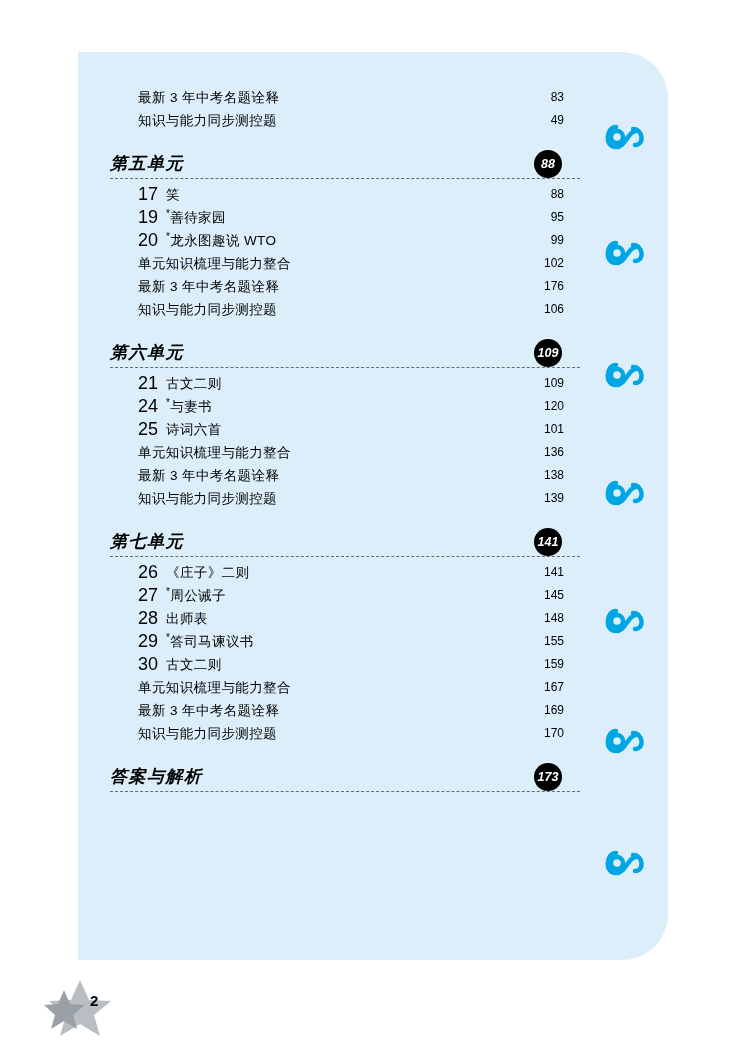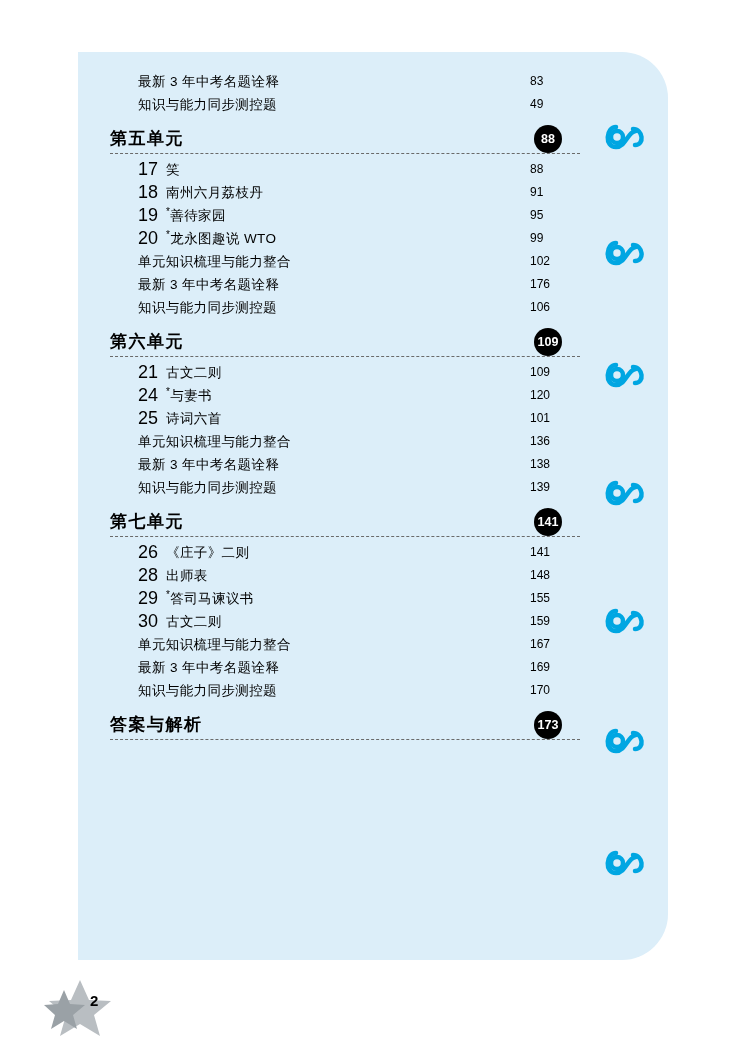--- a/index.html
+++ b/index.html
@@ -34,21 +34,21 @@
     top: 52px;
     width: 2px;
     height: 908px;
     background: #39a9dc;
   }
 
   
   #toc {
     position: absolute;
     left: 110px;
-    top: 70px;
+    top: 86px;
     width: 470px;
   }
 
   .row {
     position: relative;
     height: 23px;
     line-height: 23px;
     font-size: 13.5px;
     color: #000000;
   }
@@ -66,30 +66,31 @@
     font-size: 13.5px;
     letter-spacing: 0.4px;
   }
   .entry .title.nolead {
     left: 28px;
   }
   .entry .page {
     position: absolute;
     left: 420px;
     width: 34px;
-    text-align: left;
+    text-align: right;
     font-size: 12px;
   }
 
   
   .unit {
     height: 34px;
     line-height: 34px;
-    margin-top: 6px;
+    margin-top: 15px;
     margin-bottom: 2px;
+    font-style: italic;
   }
   .unit .utitle {
     position: absolute;
     left: 0px;
     top: 0;
     font-size: 17px;
     font-weight: bold;
     letter-spacing: 1.5px;
   }
   .unit .dots {
@@ -168,25 +169,20 @@
       <div class="utitle">第五单元</div>
       <div class="dots"></div>
       <div class="badge">88</div>
     </div>
     <div class="row entry">
       <div class="num">17</div>
       <div class="title">笑</div>
       <div class="page">88</div>
     </div>
     <div class="row entry">
-      <div class="num">18</div>
-      <div class="title">南州六月荔枝丹</div>
-      <div class="page">91</div>
-    </div>
-    <div class="row entry">
       <div class="num">19</div>
       <div class="title"><span class="star">*</span><span>善待家园</span></div>
       <div class="page">95</div>
     </div>
     <div class="row entry">
       <div class="num">20</div>
       <div class="title"><span class="star">*</span><span>龙永图趣说 WTO</span></div>
       <div class="page">99</div>
     </div>
     <div class="row entry">
@@ -241,20 +237,25 @@
     </div>
     <div class="row unit">
       <div class="utitle">第七单元</div>
       <div class="dots"></div>
       <div class="badge">141</div>
     </div>
     <div class="row entry">
       <div class="num">26</div>
       <div class="title">《庄子》二则</div>
       <div class="page">141</div>
+    </div>
+    <div class="row entry">
+      <div class="num">27</div>
+      <div class="title"><span class="star">*</span><span>周公诫子</span></div>
+      <div class="page">145</div>
     </div>
     <div class="row entry">
       <div class="num">28</div>
       <div class="title">出师表</div>
       <div class="page">148</div>
     </div>
     <div class="row entry">
       <div class="num">29</div>
       <div class="title"><span class="star">*</span><span>答司马谏议书</span></div>
       <div class="page">155</div>

